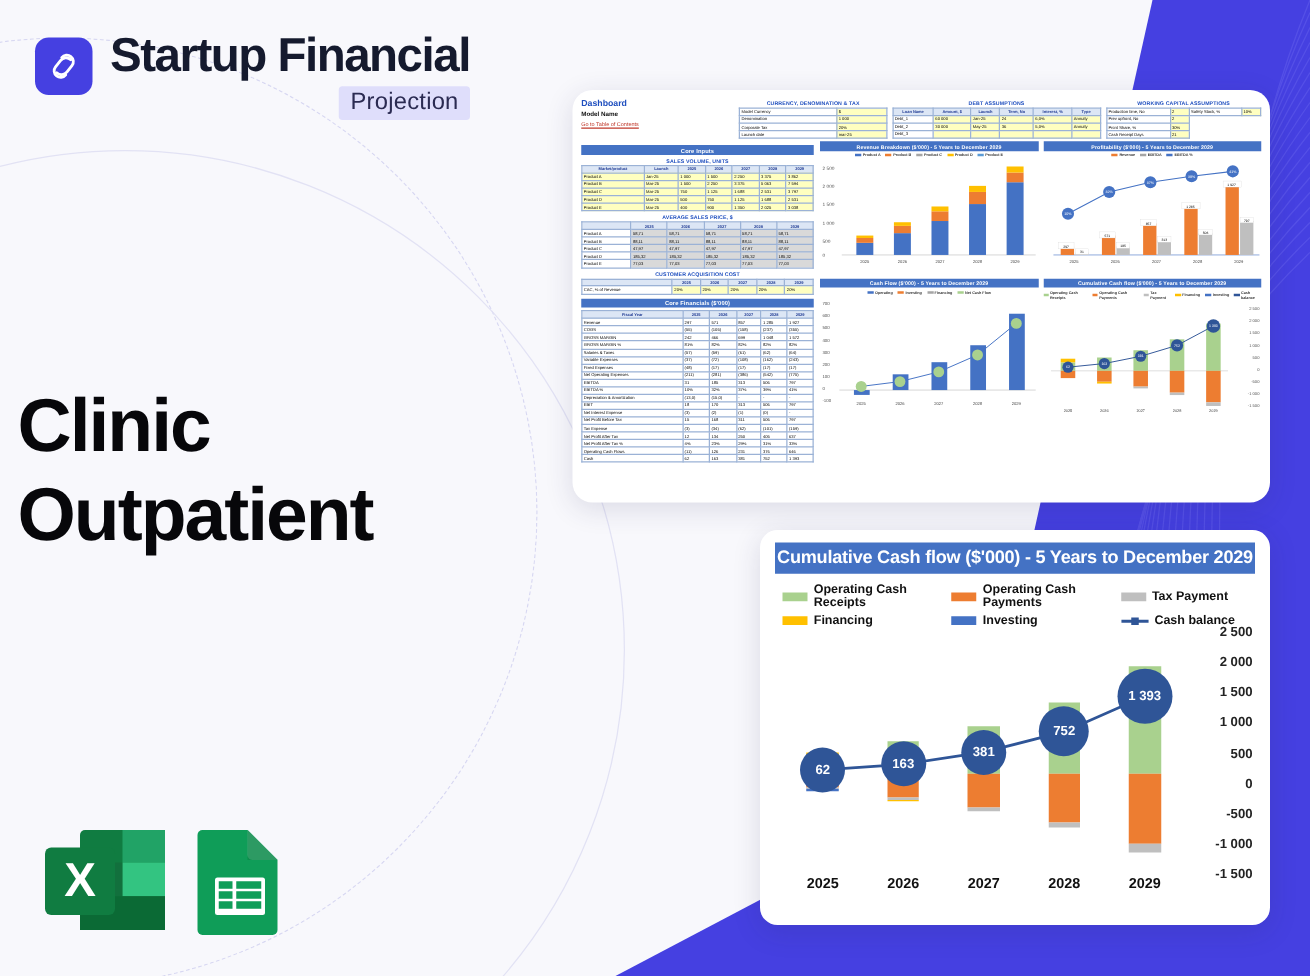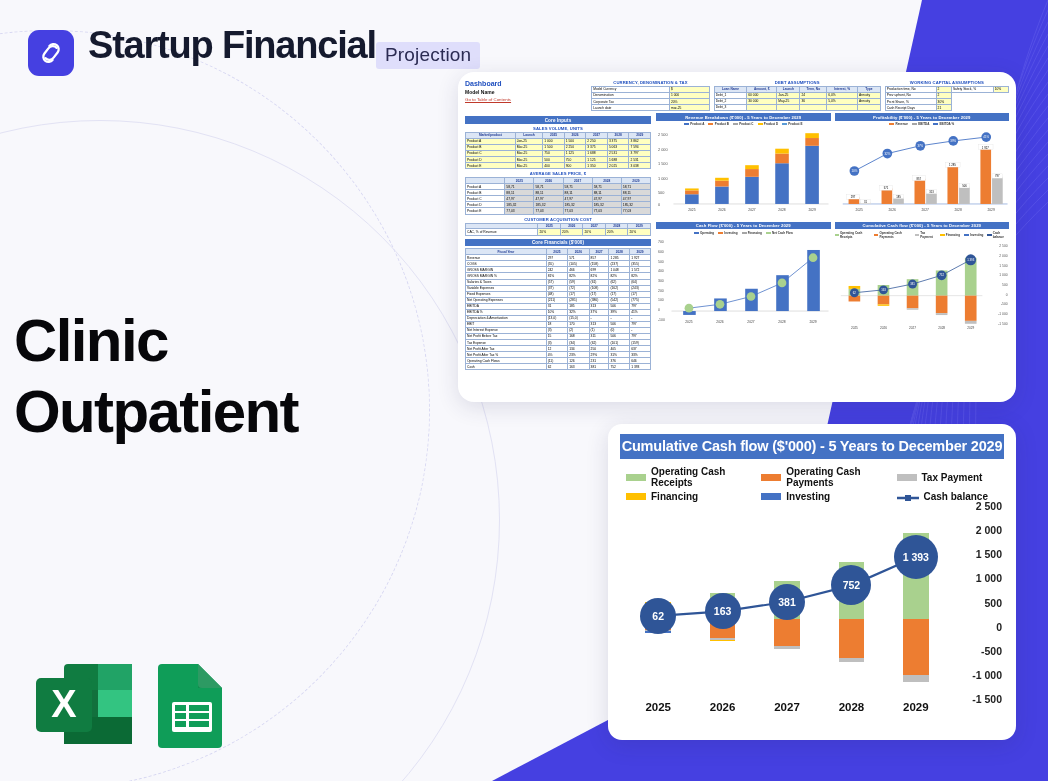--- a/index.html
+++ b/index.html
@@ -35,26 +35,26 @@
     border:1.5px solid #e2e2f4; border-style:solid;
   }
 
   
   .logo-row { position:absolute; left:28px; top:26px; display:flex; align-items:flex-start; }
   .logo-mark {
     width:46px; height:46px; border-radius:11px; background:#4540e1;
     display:flex; align-items:center; justify-content:center;
     margin-right:14px; margin-top:4px;
   }
-  .logo-text-wrap { display:flex; flex-direction:row; }
+  .logo-text-wrap { display:flex; flex-direction:column; }
   .logo-title {
     font-size:38px; font-weight:bold; color:#151a2e;
     letter-spacing:-1.2px; line-height:1.05;
   }
-  .logo-sub-wrap { display:flex; justify-content:flex-end; margin-top:16px; }
+  .logo-sub-wrap { display:flex; justify-content:flex-end; margin-top:3px; }
   .logo-sub {
     background:#dfdefb; color:#2b2b52; font-size:19px;
     padding:2px 9px 3px; border-radius:3px; letter-spacing:.2px;
   }
 
   
   .headline {
     position:absolute; left:14px; top:306px;
     font-size:60px; font-weight:bold; color:#07070a;
     letter-spacing:-1.6px; line-height:1.18; width:420px;

